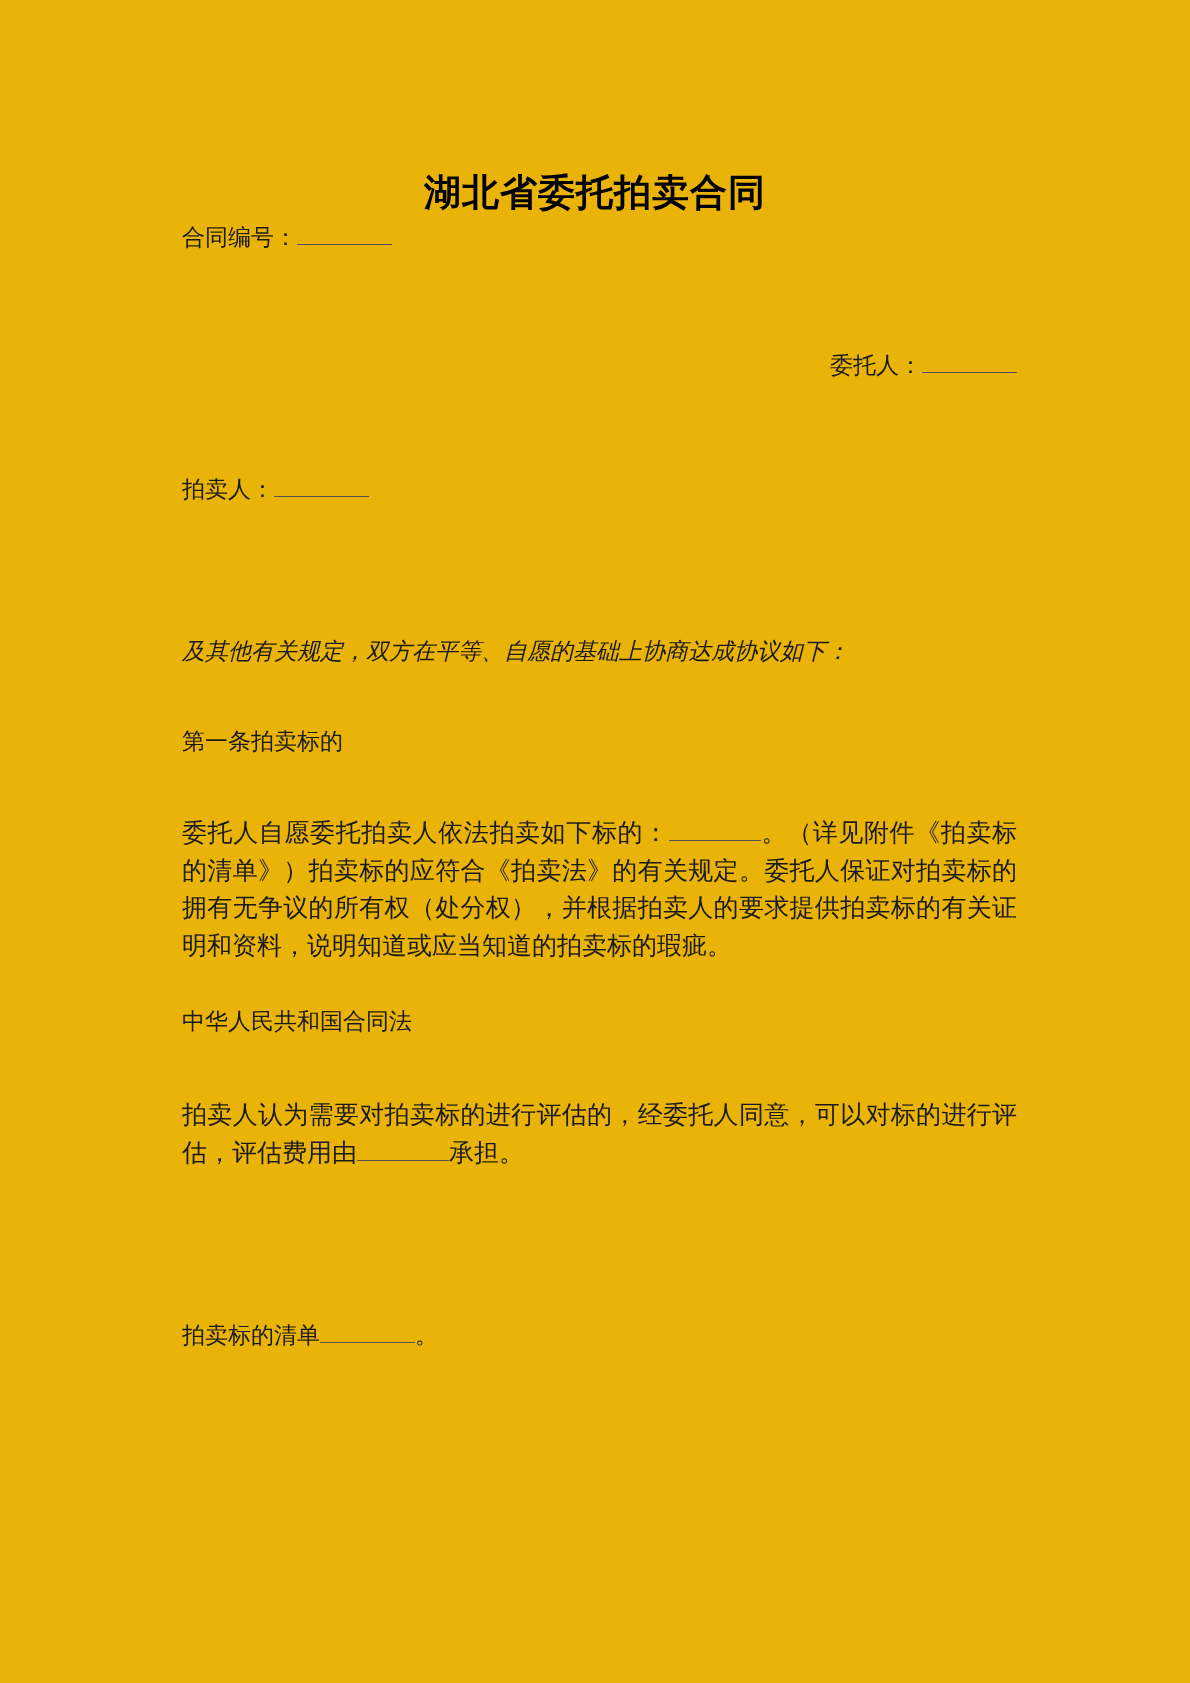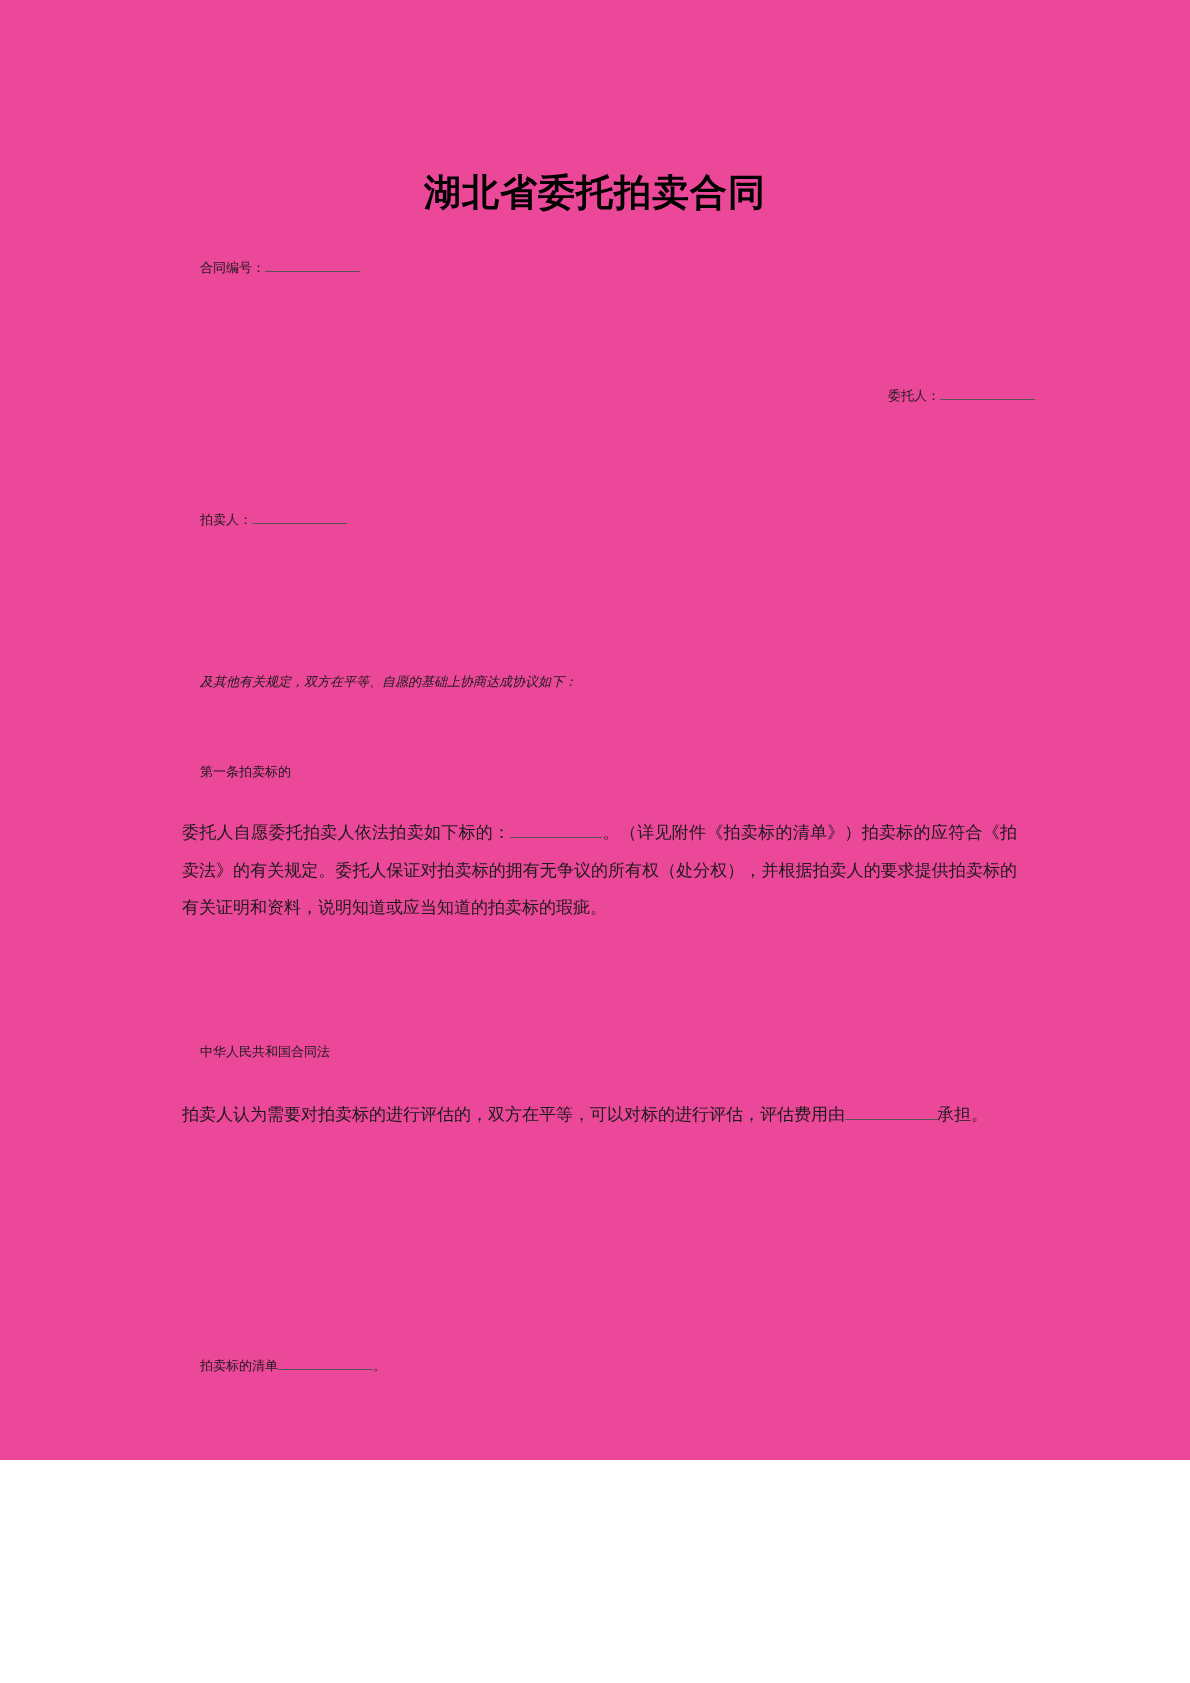--- a/index.html
+++ b/index.html
@@ -12,50 +12,49 @@
       height: 1683px;
       position: relative;
       overflow: hidden;
       font-family: "DejaVu Serif", "Liberation Serif", serif;
       color: #1a1a1a;
     }
     .page {
       position: absolute;
       left: 0; top: 0;
       width: 1190px;
-      height: 1460px;
-      background: #ec4899;
+      height: 1683px;
+      background: #eab308;
     }
     .title {
       position: absolute;
       left: 0;
       width: 1190px;
       top: 168px;
       text-align: center;
       font-family: "DejaVu Sans", "Liberation Sans", sans-serif;
       font-weight: bold;
       font-size: 37px;
       line-height: 50px;
       letter-spacing: 1px;
       color: #000000;
     }
     .line {
       position: absolute;
-      left: 200px;
+      left: 182px;
       width: 835px;
-      font-size: 13px;
+      font-size: 23px;
       line-height: 37.5px;
       white-space: nowrap;
-      margin-top: 30px;
     }
     .para {
       position: absolute;
       left: 182px;
       width: 835px;
-      font-size: 17px;
+      font-size: 25px;
       line-height: 37.5px;
       text-align: justify;
       text-align-last: left;
     }
     .blank {
       display: inline-block;
       border-bottom: 1px solid #555;
       height: 1px;
       vertical-align: baseline;
     }
@@ -86,21 +85,21 @@
 
   <div class="line" style="top:723px;">第一条拍卖标的</div>
 
   <div class="para" style="top:814px;">
     <span>委托人自愿委托拍卖人依法拍卖如下标的：</span><span class="blank w92"></span><span>。（详见附件《拍卖标的清单》）拍卖标的应符合《拍卖法》的有关规定。委托人保证对拍卖标的拥有无争议的所有权（处分权），并根据拍卖人的要求提供拍卖标的有关证明和资料，说明知道或应当知道的拍卖标的瑕疵。</span>
   </div>
 
   <div class="line" style="top:1003px;">中华人民共和国合同法</div>
 
   <div class="para" style="top:1096px;">
-    <span>拍卖人认为需要对拍卖标的进行评估的，双方在平等，可以对标的进行评估，评估费用由</span><span class="blank w92"></span><span>承担。</span>
+    <span>拍卖人认为需要对拍卖标的进行评估的，经委托人同意，可以对标的进行评估，评估费用由</span><span class="blank w92"></span><span>承担。</span>
   </div>
 
 
   <div class="line" style="top:1317px;">
     <span>拍卖标的清单</span><span class="blank w95"></span><span>。</span>
   </div>
 
 
 
 </div>

